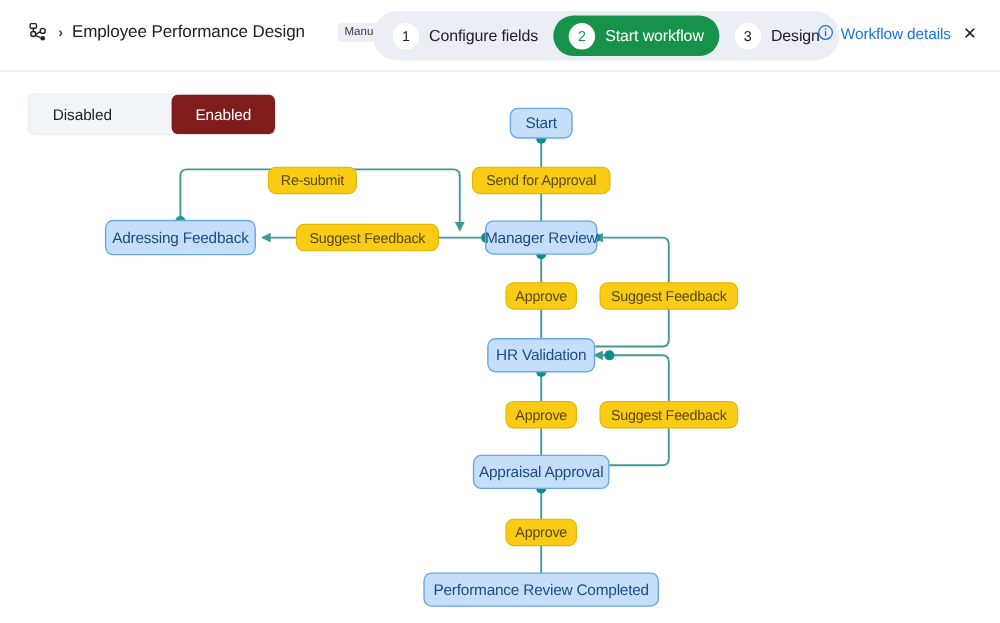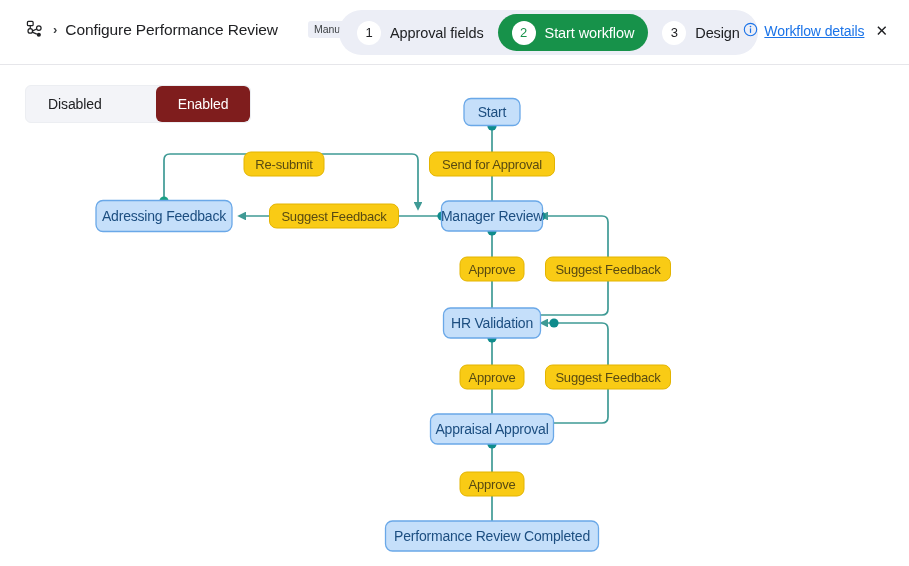--- a/index.html
+++ b/index.html
@@ -103,27 +103,26 @@
   .wf-details {
     position: absolute;
     right: 18px;
     top: 21px;
     display: flex;
     align-items: center;
     gap: 8px;
   }
   .wf-details-link {
     display: flex;
-    align-items: center;
+    align-items: flex-start;
     gap: 6px;
     color: #1a73e8;
     font-size: 14px;
     cursor: pointer;
     letter-spacing: -0.1px;
-    text-decoration: underline;
   }
   .close-x {
     font-size: 15px;
     color: #202124;
     cursor: pointer;
     line-height: 1;
     padding: 2px 3px;
   }
 
   
@@ -186,28 +185,28 @@
         <rect x="1.5" y="1.5" width="6" height="4.5" rx="1" fill="none" stroke="#202124" stroke-width="1.3"></rect>
         <circle cx="4.5" cy="11.5" r="2.4" fill="none" stroke="#202124" stroke-width="1.3"></circle>
         <circle cx="13.5" cy="8.5" r="2.4" fill="none" stroke="#202124" stroke-width="1.3"></circle>
         <circle cx="13.5" cy="15.5" r="2.2" fill="#202124"></circle>
         <path d="M7 11.5 L11.2 9.4" stroke="#202124" stroke-width="1.3" fill="none"></path>
         <path d="M6.6 12.8 L11.4 14.9" stroke="#202124" stroke-width="1.3" fill="none"></path>
         <path d="M4.5 6 L4.5 9.1" stroke="#202124" stroke-width="1.3" fill="none"></path>
       </svg>
     </span>
     <span class="crumb-sep">›</span>
-    <span class="crumb-title">Configure Performance Review</span>
+    <span class="crumb-title">Employee Performance Design</span>
     <span class="crumb-badge">Manual</span>
   </div>
 
   <div class="stepper">
     <div class="step">
       <span class="step-num">1</span>
-      <span class="step-label">Approval fields</span>
+      <span class="step-label">Configure fields</span>
     </div>
     <div class="step active">
       <span class="step-num">2</span>
       <span class="step-label">Start workflow</span>
     </div>
     <div class="step">
       <span class="step-num">3</span>
       <span class="step-label">Design</span>
     </div>
   </div>

